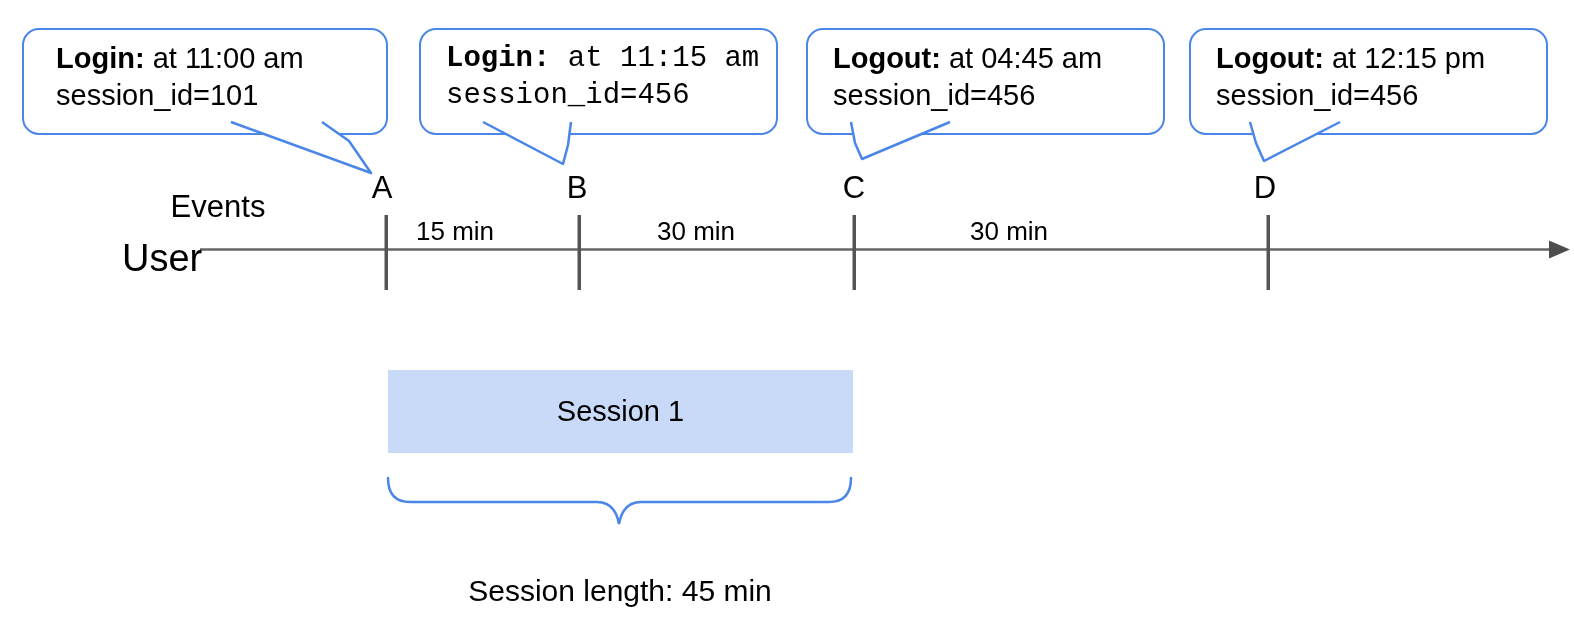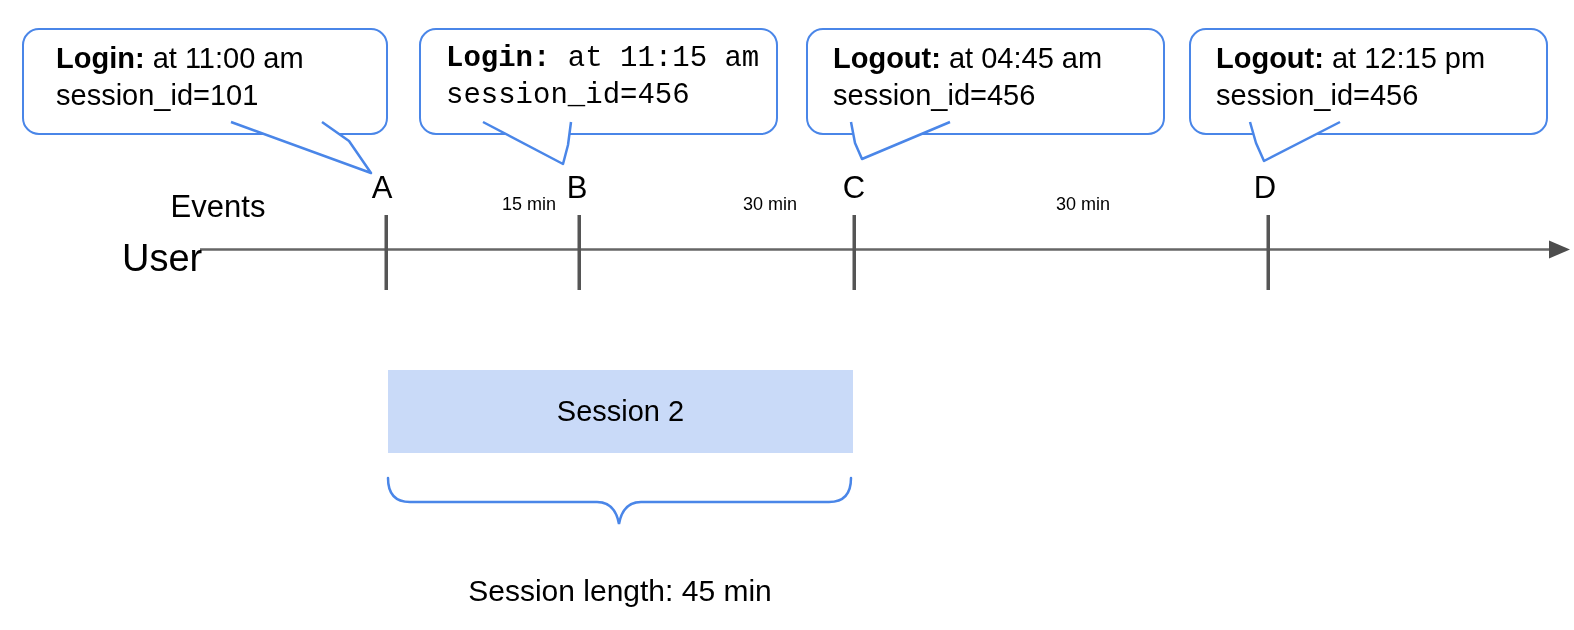--- a/index.html
+++ b/index.html
@@ -26,24 +26,24 @@
   .callout b{font-weight:bold;}
   .event-letter{
     position:absolute;
     top:170px;
     width:80px;
     text-align:center;
     font-size:31px;
   }
   .interval-label{
     position:absolute;
-    top:194px;
+    top:216px;
     width:140px;
-    text-align:right;
-    font-size:18px;
+    text-align:left;
+    font-size:26px;
   }
   .user-label{
     position:absolute;
     left:90px;top:237px;
     font-size:38px;
     margin-left:32px;
   }
   .events-label{
     position:absolute;
     left:158px;top:169px;
@@ -120,18 +120,18 @@
   <div class="event-letter" style="left:814px;">C</div>
   <div class="event-letter" style="left:1225px;">D</div>
 
   <div class="user-label">User</div>
 
   <div class="interval-label" style="left:416px;">15 min</div>
   <div class="interval-label" style="left:657px;">30 min</div>
   <div class="interval-label" style="left:970px;">30 min</div>
 
   <div class="session-box">
-    <span>Session 2</span>
+    <span>Session 1</span>
   </div>
 
   <div class="session-length">Session length: 45 min</div>
 
 </div>
 
 </body></html>

